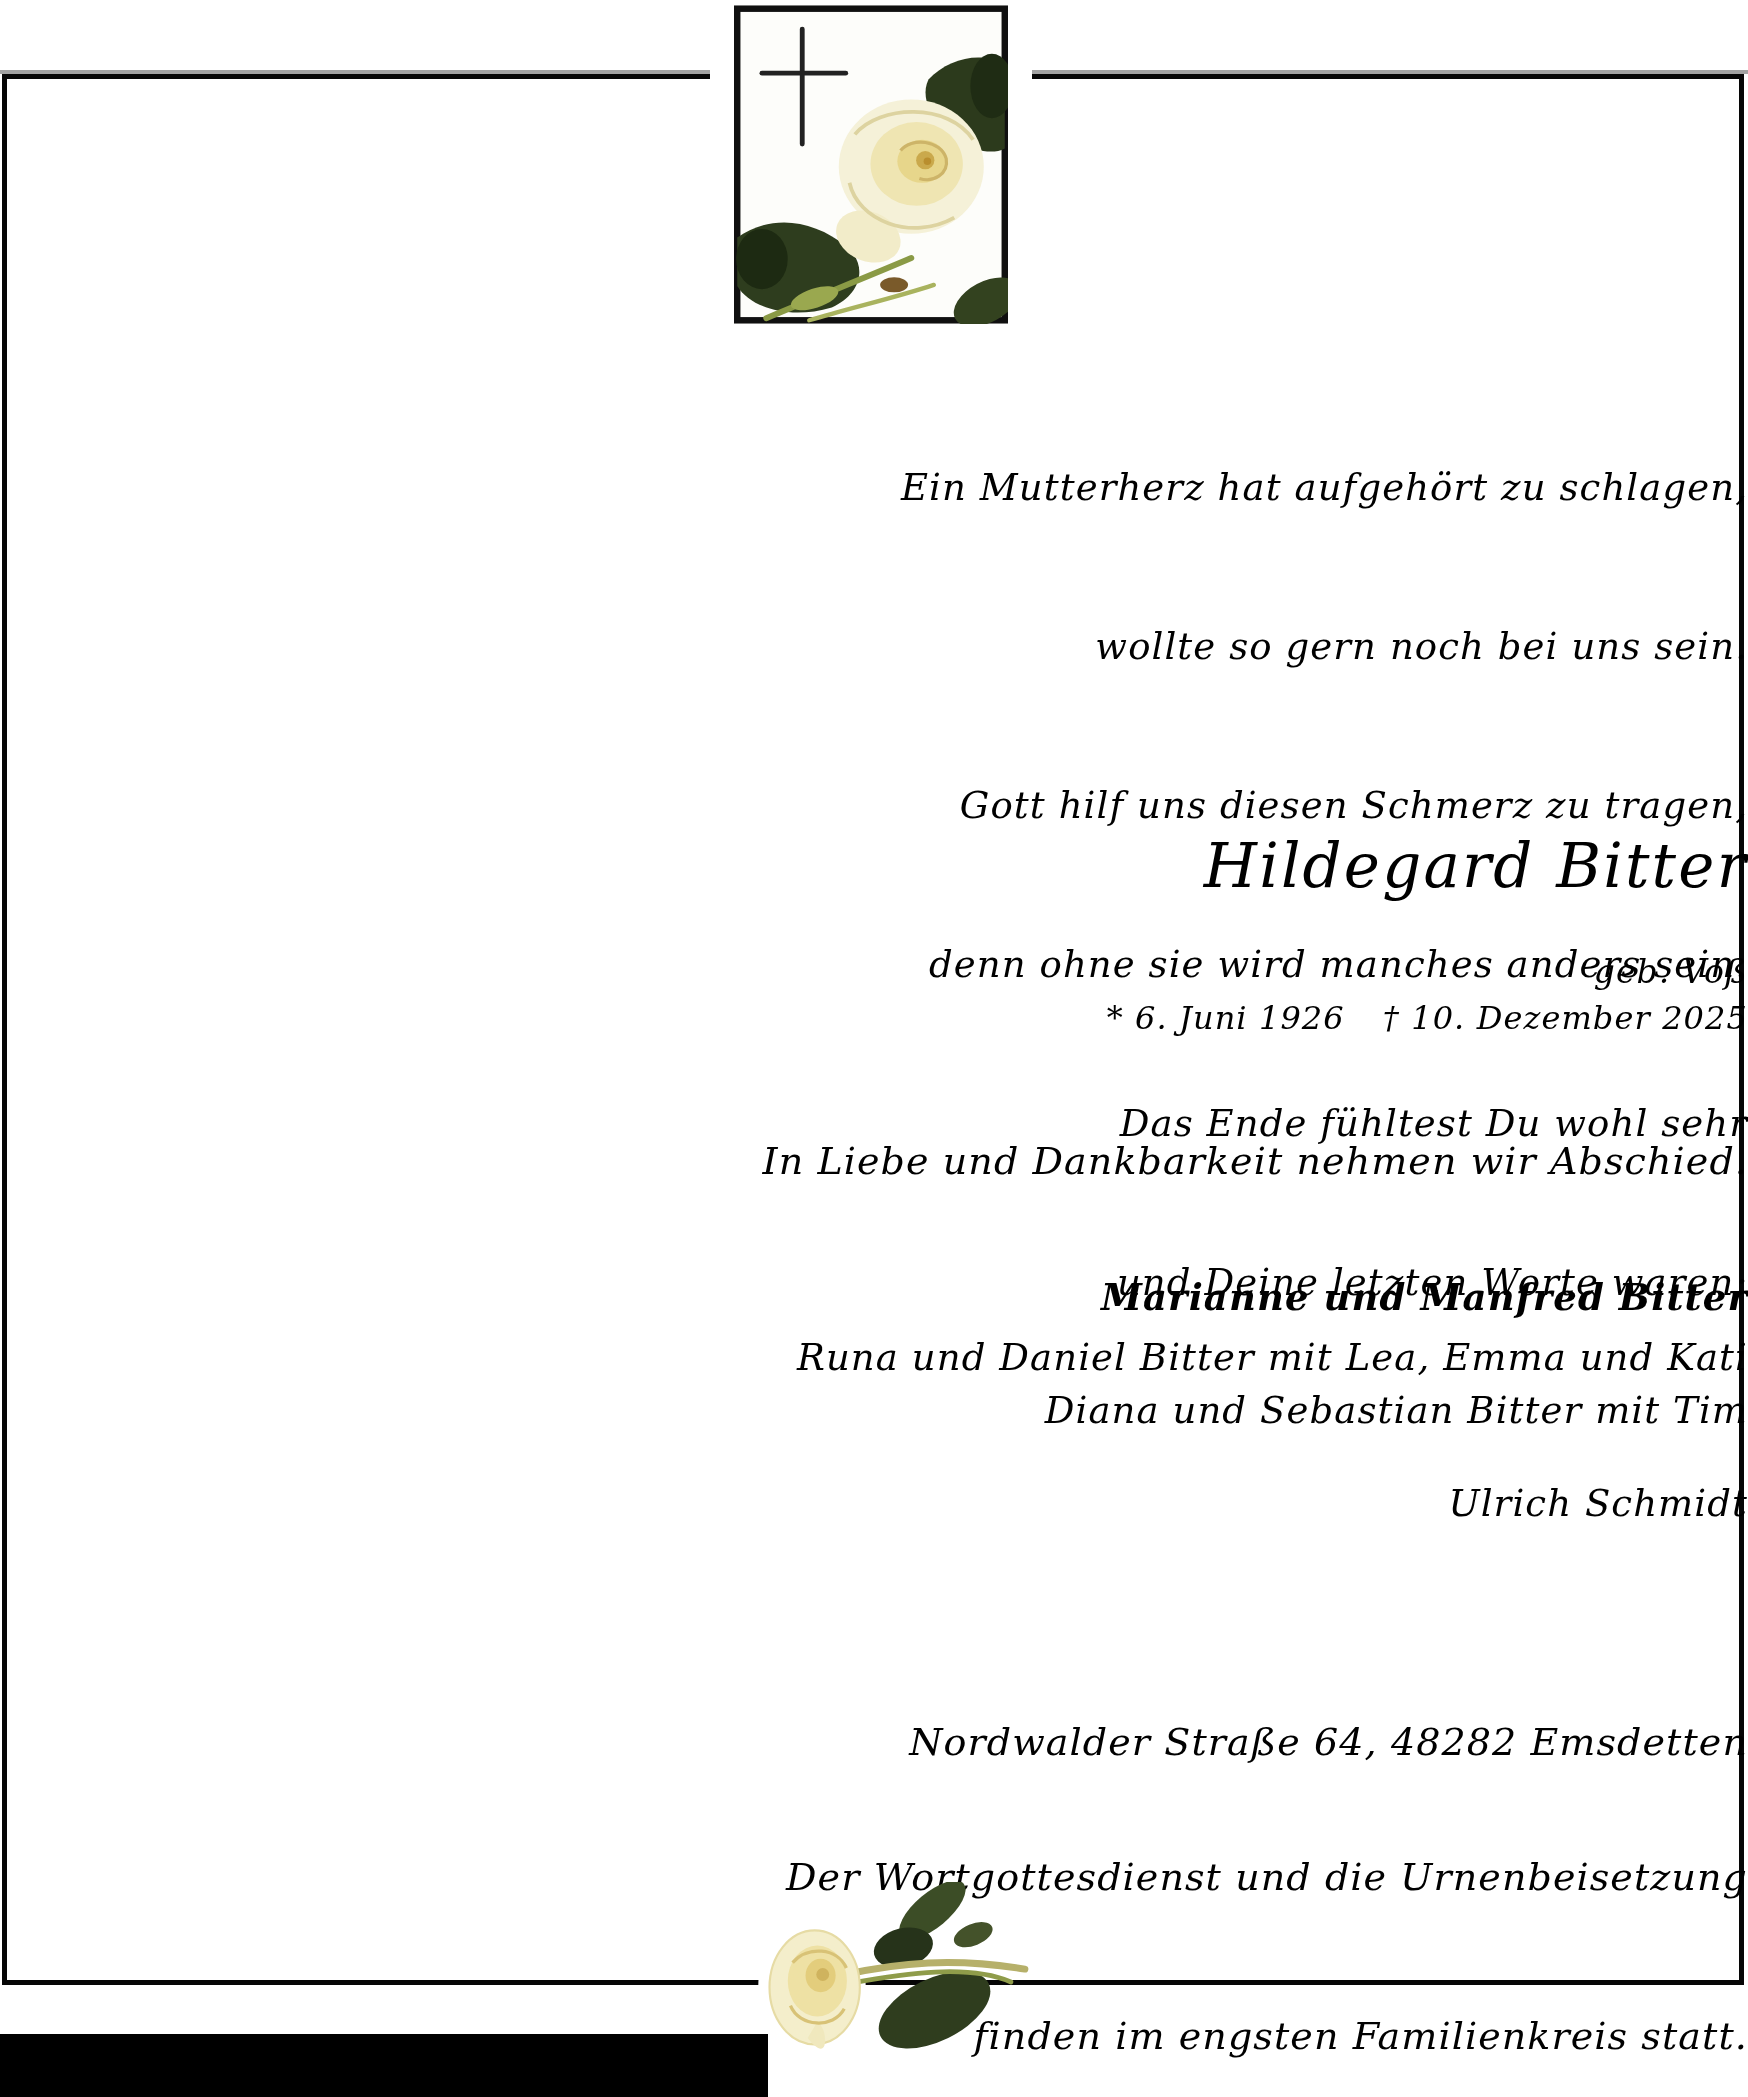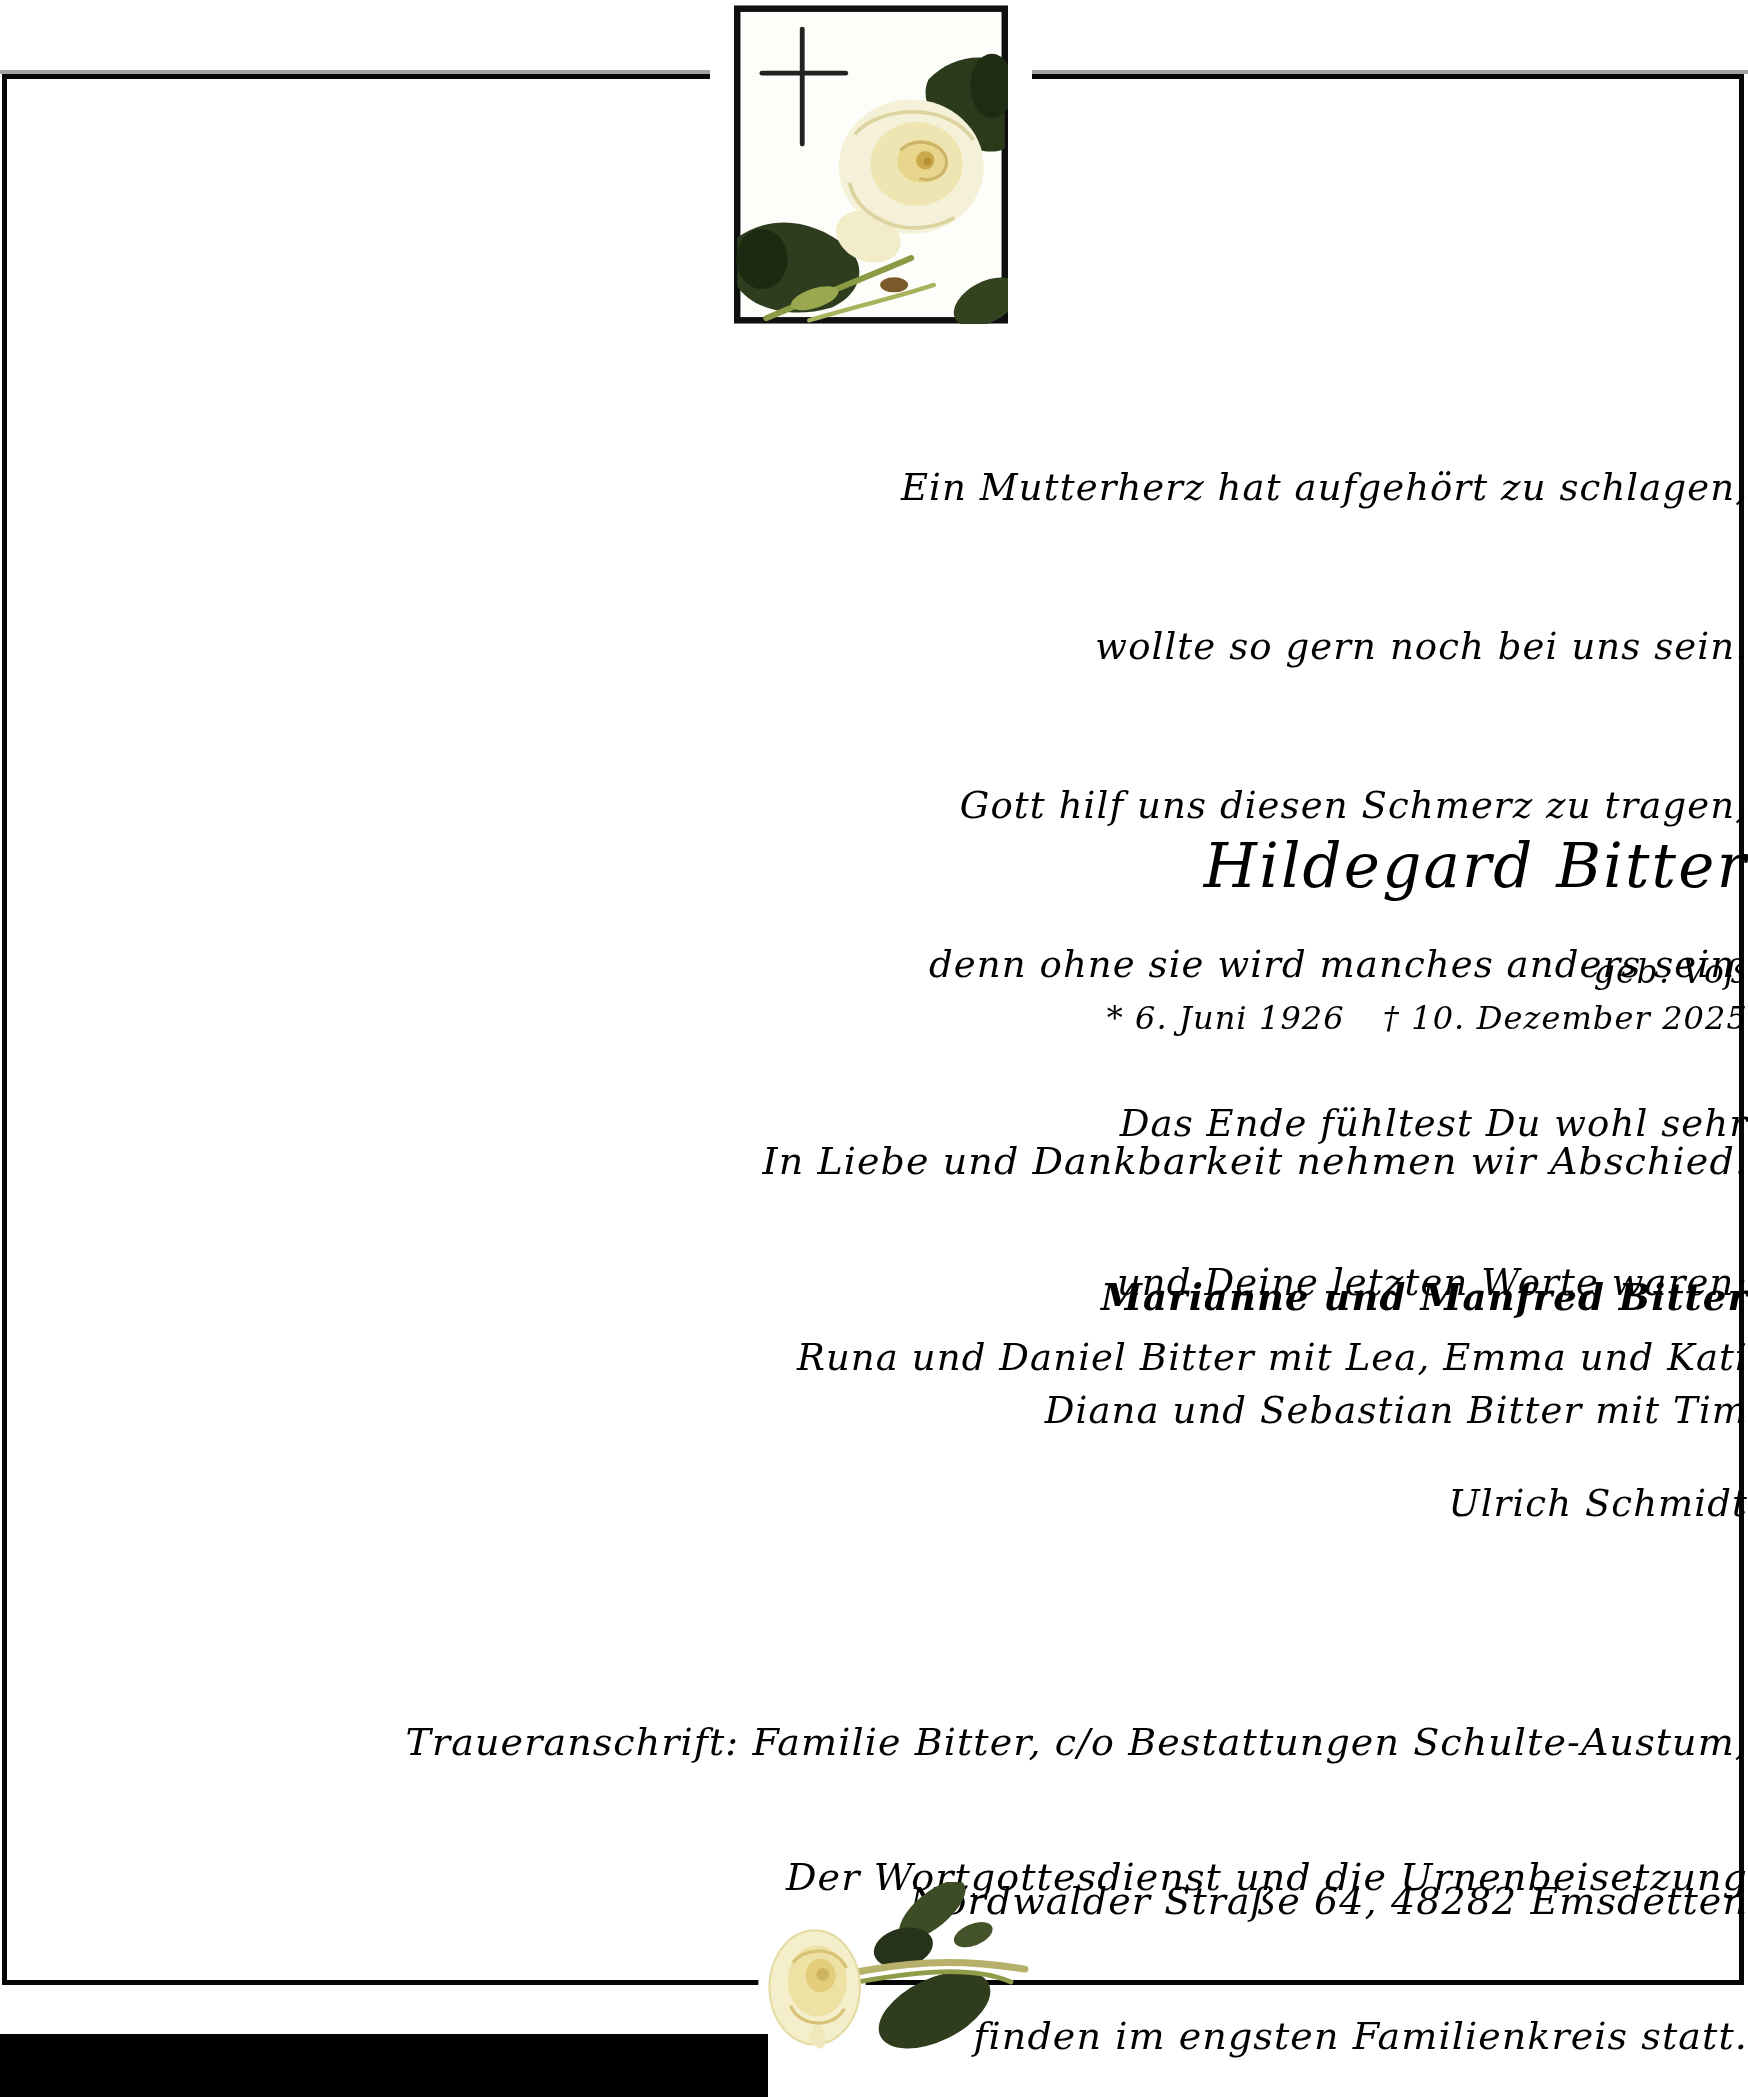--- a/index.html
+++ b/index.html
@@ -124,21 +124,20 @@
 <div class="txt dates"><span>* 6. Juni 1926</span><span class="gap"></span><span>† 10. Dezember 2025</span></div>
 
 <div class="txt farewell">In Liebe und Dankbarkeit nehmen wir Abschied.</div>
 
 <div class="txt mourner-primary">Marianne und Manfred Bitter</div>
 <div class="txt mourner-1">Runa und Daniel Bitter mit Lea, Emma und Kati</div>
 <div class="txt mourner-2">Diana und Sebastian Bitter mit Tim</div>
 <div class="txt mourner-extra">Ulrich Schmidt</div>
 
 <div class="txt address">
-  <div>Traueranschrift: Familie Bitter, c/o Bestattungen Schulte-Austum,</div>
   <div>Nordwalder Straße 64, 48282 Emsdetten</div>
 </div>
 <div class="txt service">
   <div>Der Wortgottesdienst und die Urnenbeisetzung</div>
   <div>finden im engsten Familienkreis statt.</div>
 </div>
 
 <div class="bottom-rose">
   <svg viewBox="0 0 550 346" xmlns="http://www.w3.org/2000/svg">
 

